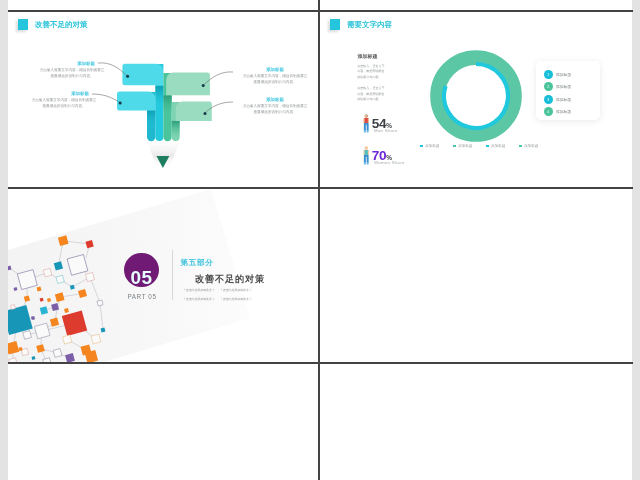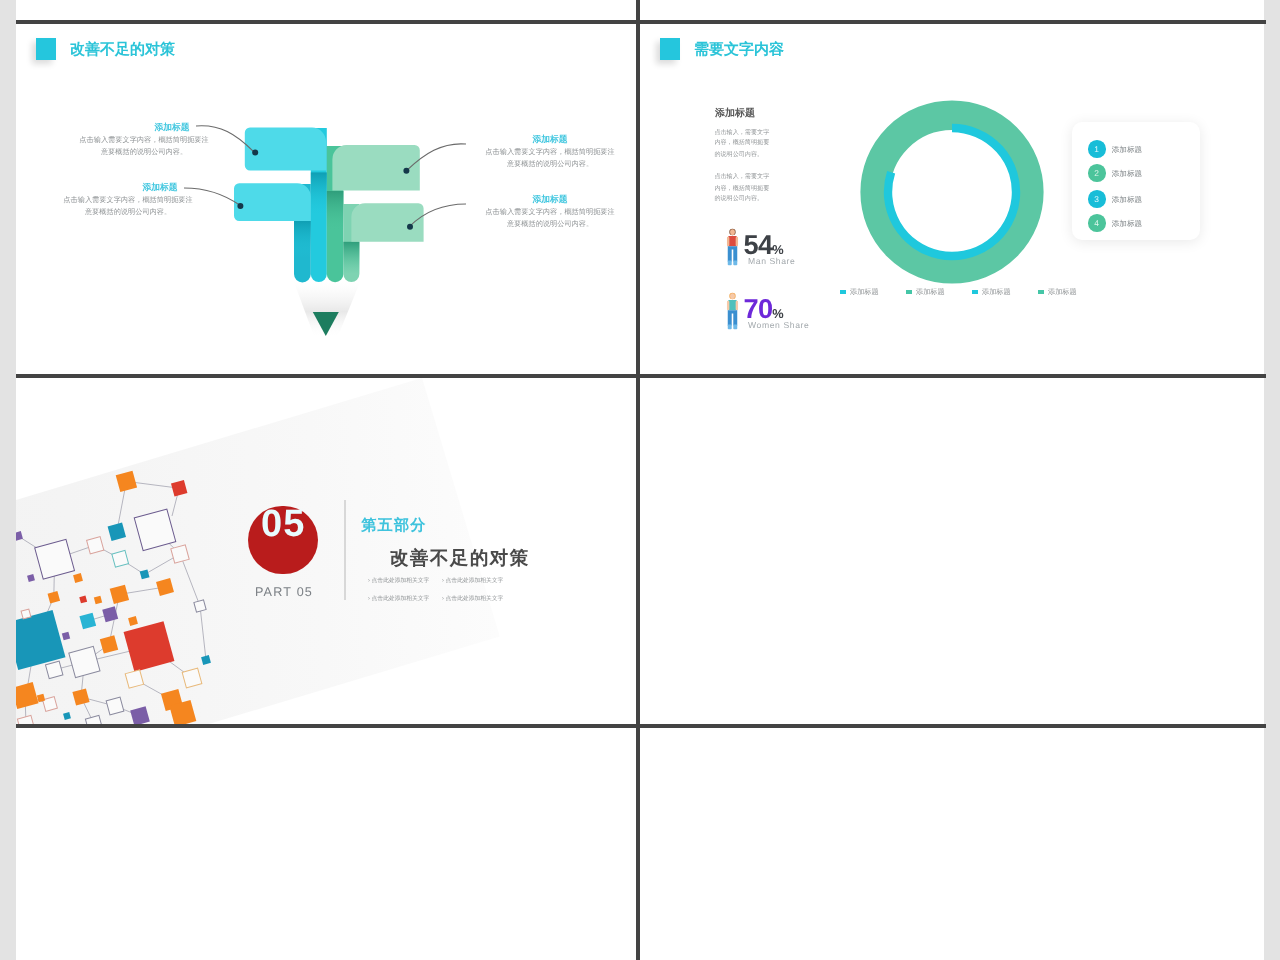--- a/index.html
+++ b/index.html
@@ -258,21 +258,21 @@
         <rect x="101.00" y="328.00" width="4.00" height="4.00" fill="#1896b8" fill-opacity="1" stroke="none" stroke-width=".5" transform="rotate(-15.3 103.00 330.00)"></rect>
         <rect x="13.90" y="287.40" width="3.20" height="3.20" fill="#7b5ea7" fill-opacity="1" stroke="none" stroke-width=".5" transform="rotate(-15.3 15.50 289.00)"></rect>
         <rect x="7.00" y="266.00" width="4.00" height="4.00" fill="#7b5ea7" fill-opacity="1" stroke="none" stroke-width=".5" transform="rotate(-15.3 9.00 268.00)"></rect>
         <rect x="37.00" y="287.00" width="4.00" height="4.00" fill="#f5861f" fill-opacity="1" stroke="none" stroke-width=".5" transform="rotate(-15.3 39.00 289.00)"></rect>
         <rect x="11.00" y="305.00" width="4.00" height="4.00" fill="#fafafa" fill-opacity="1" stroke="#d9a39c" stroke-width=".5" transform="rotate(-15.3 13.00 307.00)"></rect>
         <rect x="64.50" y="308.50" width="4.00" height="4.00" fill="#f5861f" fill-opacity="1" stroke="none" stroke-width=".5" transform="rotate(-15.3 66.50 310.50)"></rect>
       </g>
 
     </svg>
 
-    <div style="position:absolute;left:116.4px;top:63.8px;width:34.4px;height:34.4px;border-radius:50%;background:#b91c1c;display:flex;align-items:flex-start;justify-content:center;">
+    <div style="position:absolute;left:116.4px;top:63.8px;width:34.4px;height:34.4px;border-radius:50%;background:#701a75;display:flex;align-items:flex-end;justify-content:center;">
       <span style="color:#e8fbfe;font-size:19px;font-weight:bold;letter-spacing:.5px;line-height:1;">05</span>
     </div>
     <div style="position:absolute;left:108px;top:103.5px;width:52px;text-align:center;font-size:6.3px;color:#7c8186;letter-spacing:.6px;">PART 05</div>
 
     <div style="position:absolute;left:164px;top:61px;width:1px;height:50px;background:#d8d8d8;"></div>
 
     <div style="position:absolute;left:172.6px;top:69px;color:#3fc3dd;font-size:7.6px;font-weight:bold;letter-spacing:.6px;font-family:Liberation Mono, monospace;">第五部分</div>
     <div style="position:absolute;left:187px;top:84px;color:#4a4a4a;font-size:9.2px;font-weight:bold;letter-spacing:.8px;">改善不足的对策</div>
 
     <div style="position:absolute;left:176px;top:99px;width:120px;">

